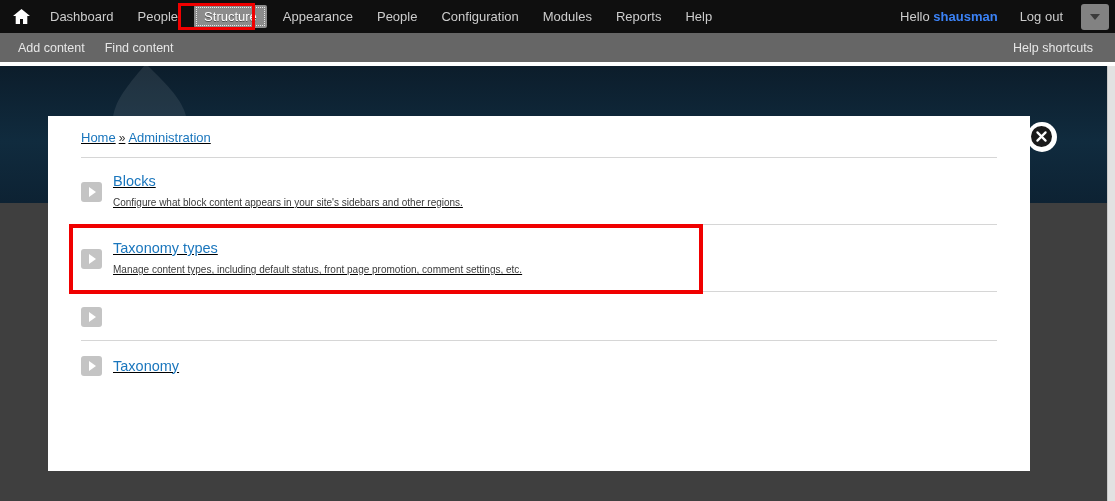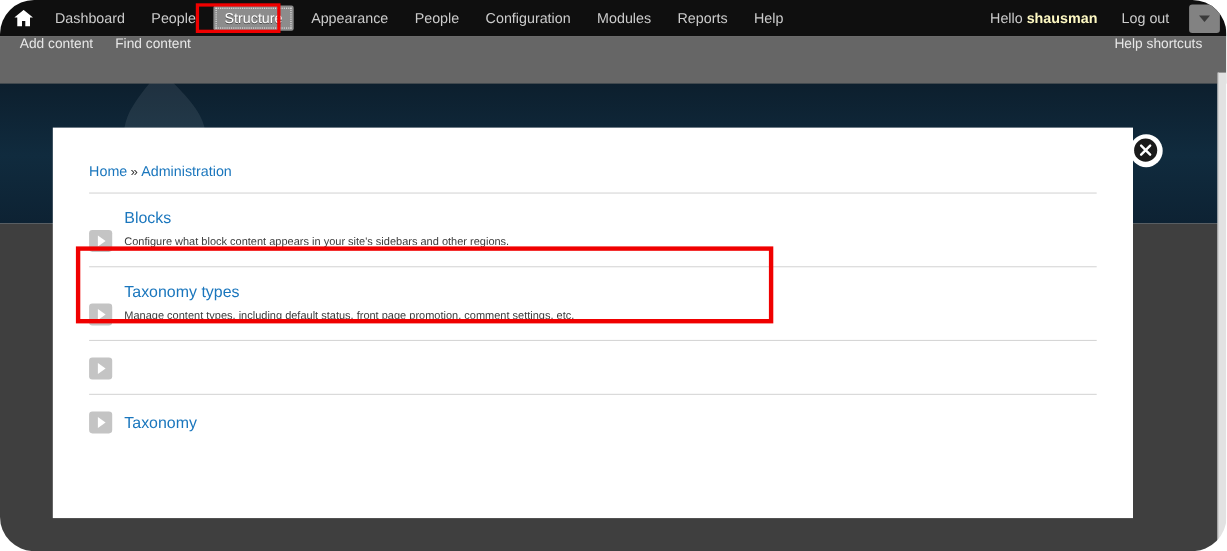--- a/index.html
+++ b/index.html
@@ -13,21 +13,20 @@
     overflow: hidden;
     font-family: "Liberation Sans", sans-serif;
     -webkit-font-smoothing: antialiased;
   }
   #app {
     position: relative;
     width: 1115px;
     height: 501px;
     overflow: hidden;
     background: #ffffff;
-    border-radius: 31px;
   }
 
   
   .toolbar {
     position: absolute;
     left: 0; top: 0;
     width: 1115px;
     height: 33px;
     background: #0f0f0f;
     display: flex;
@@ -85,21 +84,21 @@
     display: flex;
     align-items: center;
     height: 33px;
   }
   .tb-hello {
     color: #cccccc;
     font-size: 13px;
     padding: 0 12px;
     white-space: nowrap;
   }
-  .tb-hello b { color: #fef9c3; font-weight: bold; }
+  .tb-hello b { color: #3b82f6; font-weight: bold; }
   .tb-logout {
     color: #cccccc;
     font-size: 13px;
     padding: 0 10px;
     cursor: pointer;
     white-space: nowrap;
   }
   .tb-drop {
     width: 28px;
     height: 26px;
@@ -117,24 +116,24 @@
     border-left: 5px solid transparent;
     border-right: 5px solid transparent;
     border-top: 6px solid #3b3b3b;
   }
 
   
   .shortcut-bar {
     position: absolute;
     left: 0; top: 33px;
     width: 1115px;
-    height: 43px;
+    height: 29px;
     background: #666666;
     display: flex;
-    align-items: flex-start;
+    align-items: center;
     box-sizing: border-box;
     z-index: 39;
   }
   .sc-item {
     color: #e7e7e7;
     font-size: 12.5px;
     padding: 0 10px;
     cursor: pointer;
     white-space: nowrap;
   }
@@ -230,21 +229,22 @@
     position: absolute;
     left: 48px;
     top: 116px;
     width: 982px;
     height: 355px;
     background: #ffffff;
     z-index: 30;
     overflow: hidden;
   }
   .modal-inner {
-    padding: 32px 33px 0 33px;
+    padding: 14px 33px 0 33px;
+    text-decoration: underline;
   }
   .breadcrumb {
     font-size: 13px;
     color: #1a76bd;
     padding-bottom: 12px;
     border-bottom: 1px solid #d6d6d6;
     margin-bottom: 0;
   }
   .breadcrumb a {
     color: #1a76bd;
@@ -253,21 +253,21 @@
   }
   .breadcrumb .sep {
     color: #333;
     font-size: 12px;
     padding: 0 3px;
   }
 
   .admin-list { list-style: none; margin: 0; padding: 0; }
   .admin-item {
     display: flex;
-    align-items: flex-end;
+    align-items: center;
     padding: 14px 0 13px 0;
     border-bottom: 1px solid #d6d6d6;
     position: relative;
   }
   .admin-item:last-child { border-bottom: none; }
   .item-icon {
     flex: 0 0 auto;
     width: 21px;
     height: 20px;
     background: #c4c4c4;

